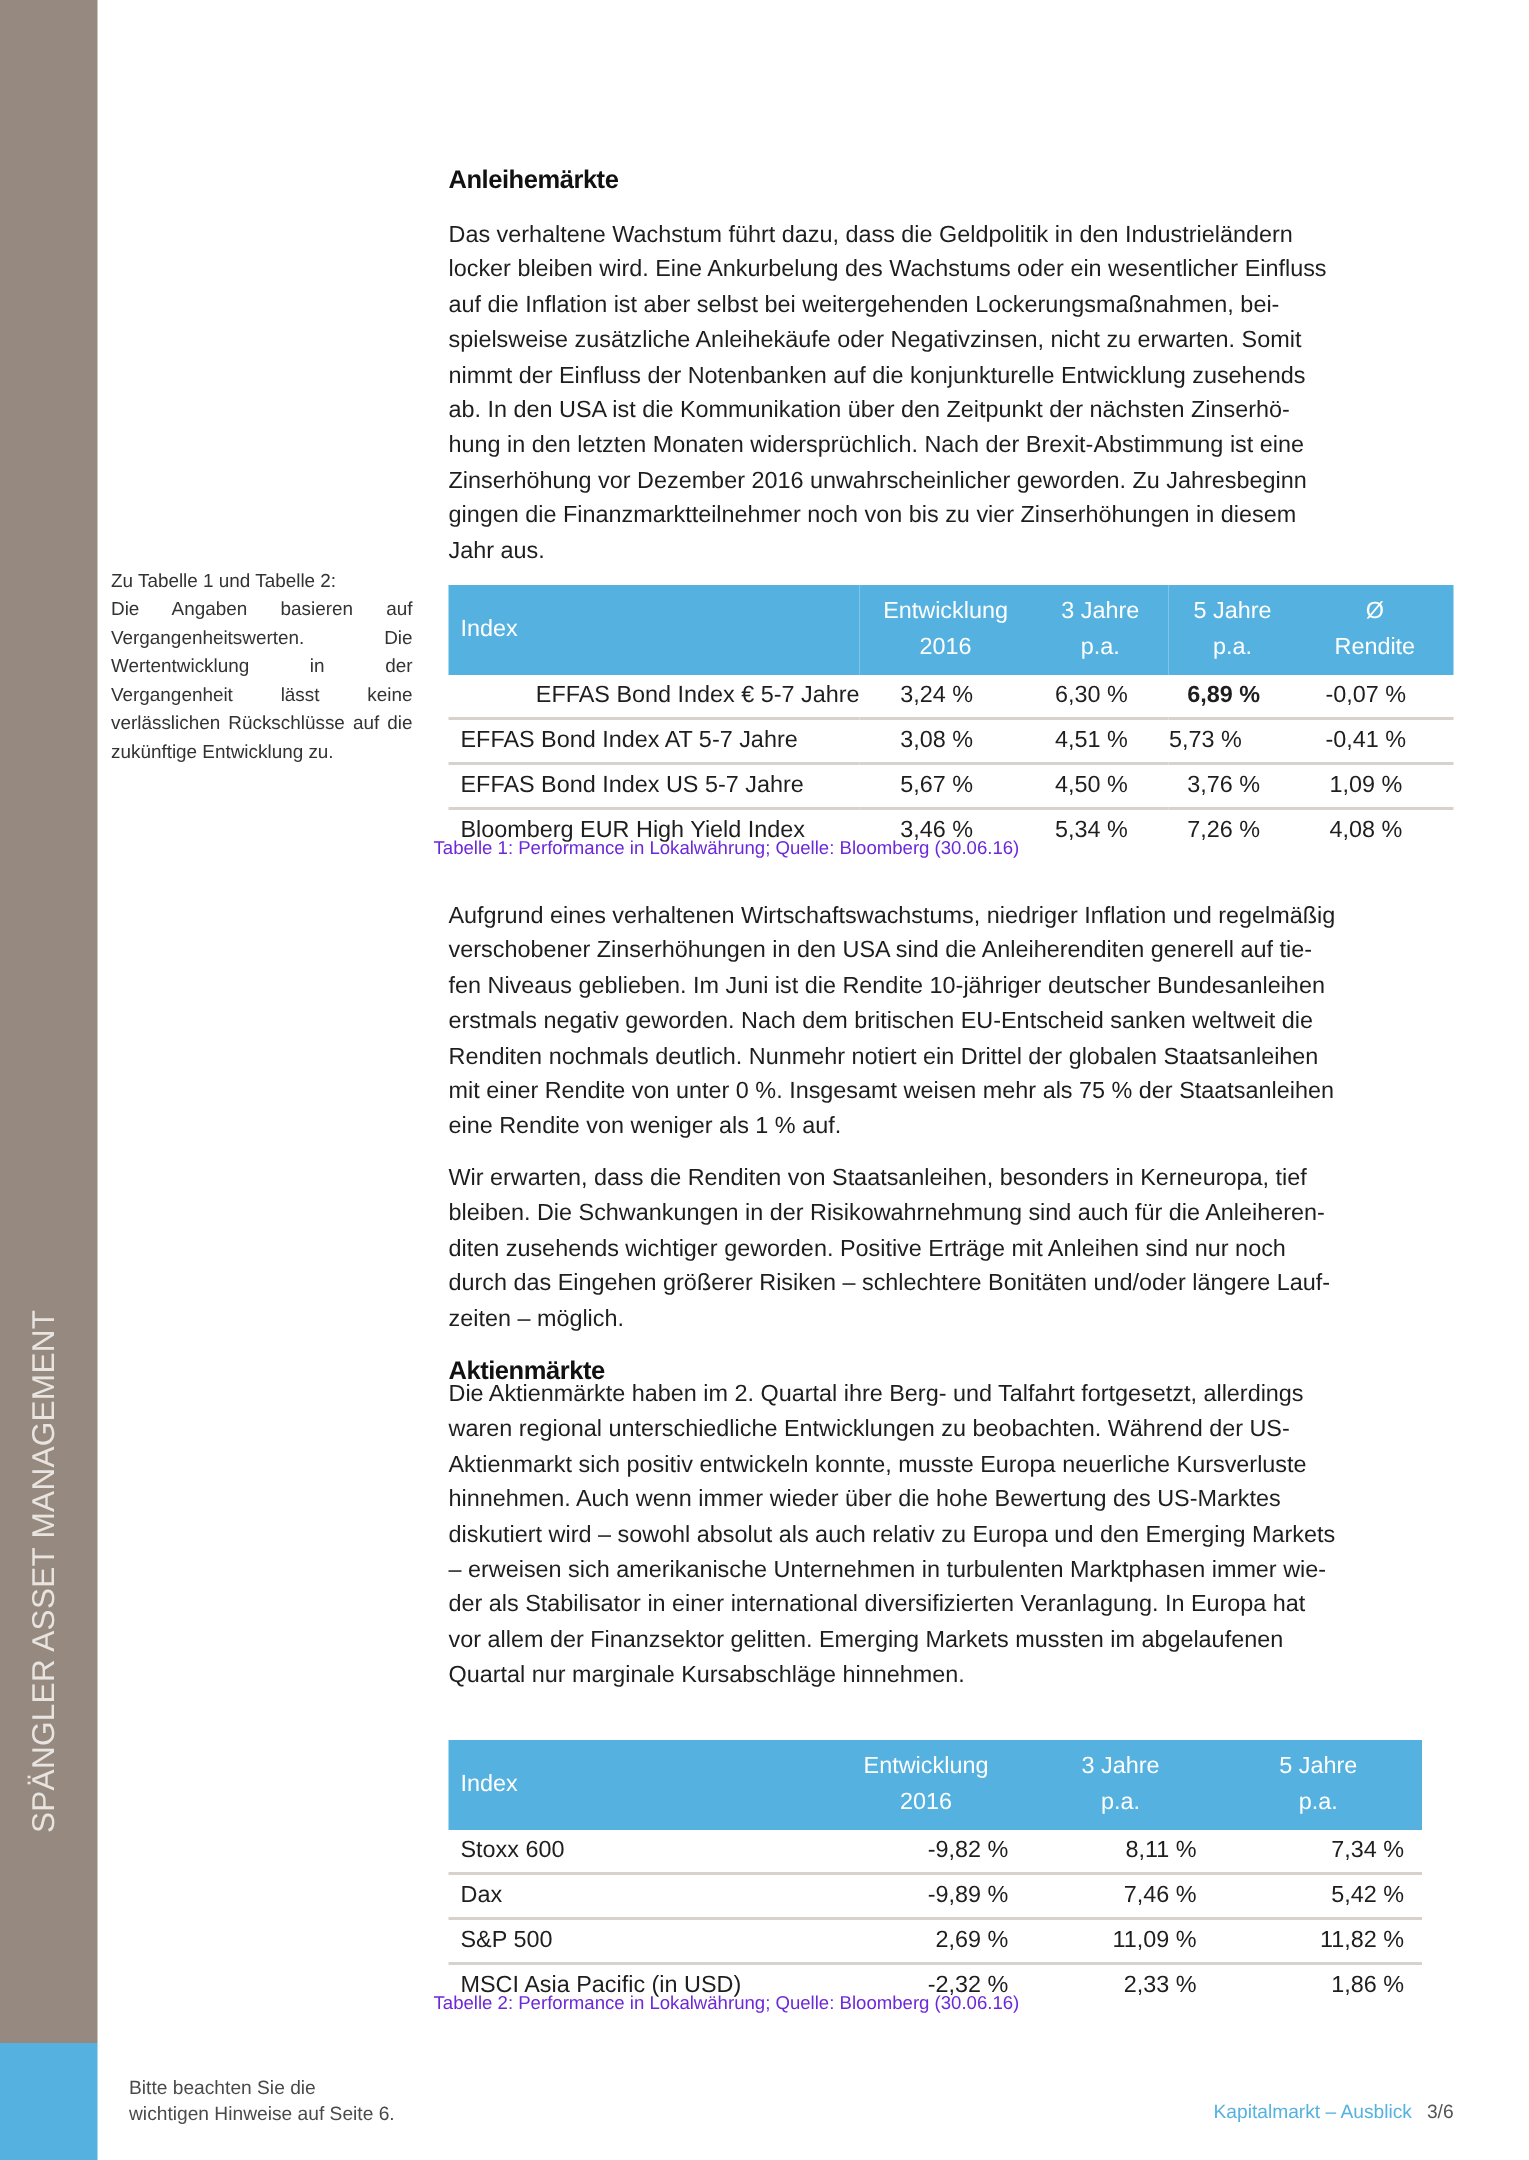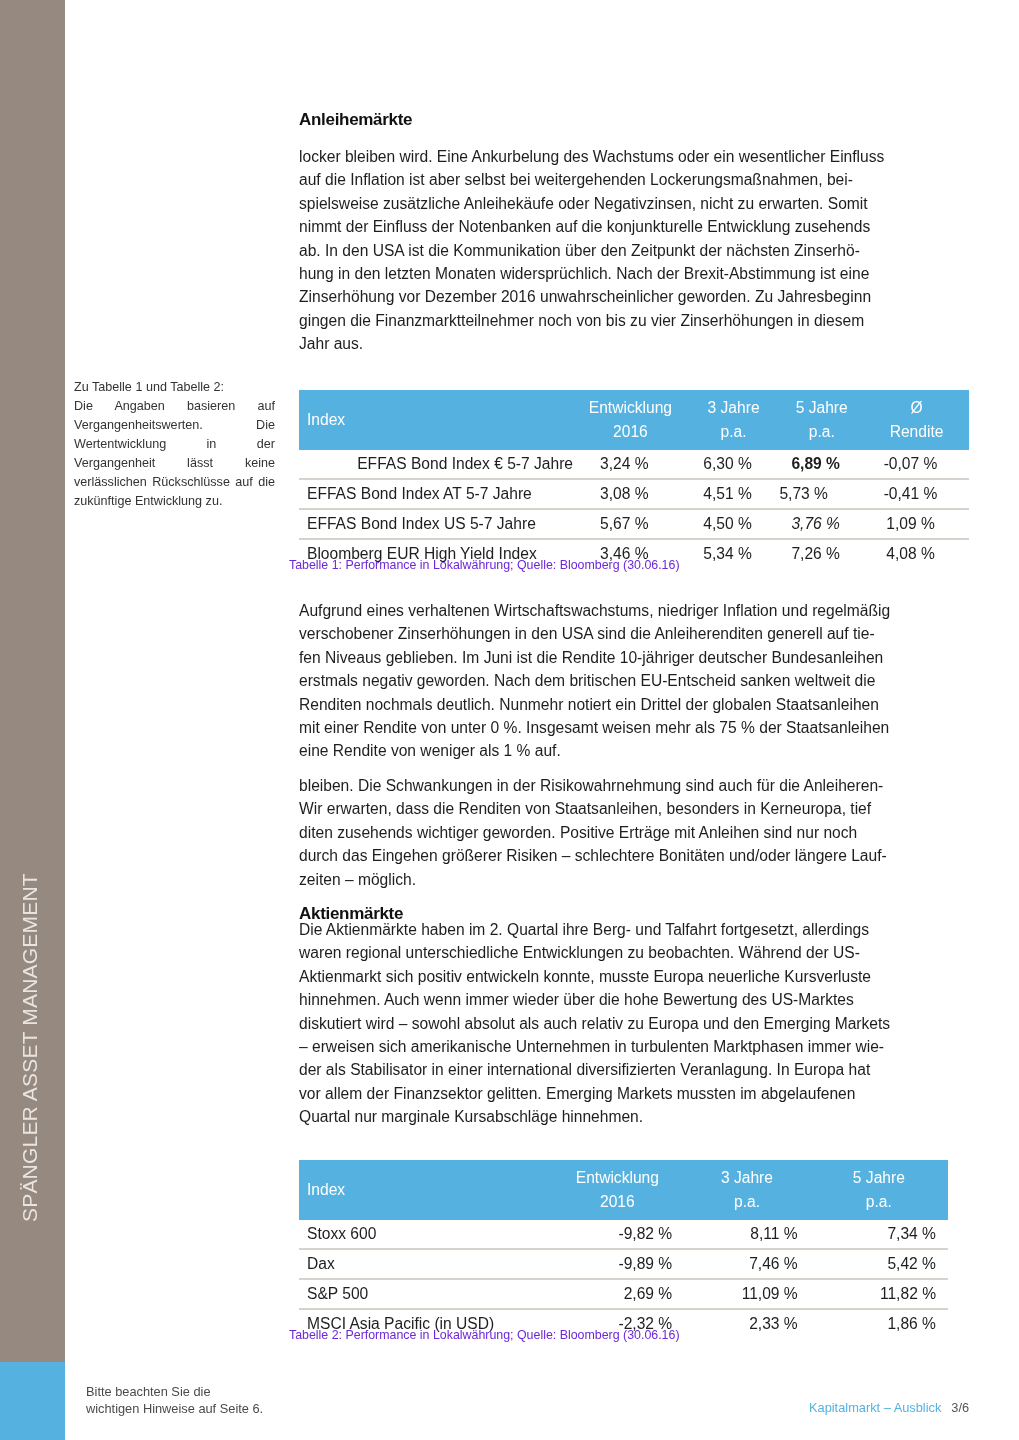--- a/index.html
+++ b/index.html
@@ -29,20 +29,21 @@
 <div class="sidebar-blue"></div>
 <div class="brand">SPÄNGLER ASSET MANAGEMENT</div>
 
 <div class="note">
   <div>Zu Tabelle 1 und Tabelle 2:</div>
   <div>Die Angaben basieren auf Vergangenheitswerten. Die Wertentwicklung in der Vergangenheit lässt keine verlässlichen Rückschlüsse auf die zukünftige Entwicklung zu.</div>
 </div>
 
 <div class="h" style="top:110px">Anleihemärkte</div>
 <div class="p" style="top:145px" id="s1p1">
+    <span>Das verhaltene Wachstum führt dazu, dass die Geldpolitik in den Industrieländern</span>
     <span>locker bleiben wird. Eine Ankurbelung des Wachstums oder ein wesentlicher Einfluss</span>
     <span>auf die Inflation ist aber selbst bei weitergehenden Lockerungsmaßnahmen, bei-</span>
     <span>spielsweise zusätzliche Anleihekäufe oder Negativzinsen, nicht zu erwarten. Somit</span>
     <span>nimmt der Einfluss der Notenbanken auf die konjunkturelle Entwicklung zusehends</span>
     <span>ab. In den USA ist die Kommunikation über den Zeitpunkt der nächsten Zinserhö-</span>
     <span>hung in den letzten Monaten widersprüchlich. Nach der Brexit-Abstimmung ist eine</span>
     <span>Zinserhöhung vor Dezember 2016 unwahrscheinlicher geworden. Zu Jahresbeginn</span>
     <span>gingen die Finanzmarktteilnehmer noch von bis zu vier Zinserhöhungen in diesem</span>
     <span>Jahr aus.</span>
   </div>
@@ -73,21 +74,21 @@
         <td style="text-align: left; padding-left: 8px; padding-right: 0px; margin-top: 20px;">EFFAS Bond Index AT 5-7 Jahre</td>
         <td style="text-align: center; padding-left: 0px; padding-right: 12px;">3,08 %</td>
         <td style="text-align: center; padding-left: 0px; padding-right: 12px;">4,51 %</td>
         <td style="text-align: left; padding-left: 0px; padding-right: 12px;">5,73 %</td>
         <td style="text-align: center; padding-left: 0px; padding-right: 12px;">-0,41 %</td>
       </tr>
       <tr>
         <td style="text-align: left; padding-left: 8px; padding-right: 0px;">EFFAS Bond Index US 5-7 Jahre</td>
         <td style="text-align: center; padding-left: 0px; padding-right: 12px;">5,67 %</td>
         <td style="text-align: center; padding-left: 0px; padding-right: 12px;">4,50 %</td>
-        <td style="text-align: center; padding-left: 0px; padding-right: 12px; font-style: italic;">3,76 %</td>
+        <td style="text-align: center; padding-left: 0px; padding-right: 12px;">3,76 %</td>
         <td style="text-align: center; padding-left: 0px; padding-right: 12px;">1,09 %</td>
       </tr>
       <tr>
         <td style="text-align: left; padding-left: 8px; padding-right: 0px;">Bloomberg EUR High Yield Index</td>
         <td style="text-align: center; padding-left: 0px; padding-right: 12px;">3,46 %</td>
         <td style="text-align: center; padding-left: 0px; padding-right: 12px;">5,34 %</td>
         <td style="text-align: center; padding-left: 0px; padding-right: 12px;">7,26 %</td>
         <td style="text-align: center; padding-left: 0px; padding-right: 12px;">4,08 %</td>
       </tr>
     </tbody>
@@ -97,22 +98,22 @@
 <div class="p" style="top:599px" id="s1p2">
     <span>Aufgrund eines verhaltenen Wirtschaftswachstums, niedriger Inflation und regelmäßig</span>
     <span>verschobener Zinserhöhungen in den USA sind die Anleiherenditen generell auf tie-</span>
     <span>fen Niveaus geblieben. Im Juni ist die Rendite 10-jähriger deutscher Bundesanleihen</span>
     <span>erstmals negativ geworden. Nach dem britischen EU-Entscheid sanken weltweit die</span>
     <span>Renditen nochmals deutlich. Nunmehr notiert ein Drittel der globalen Staatsanleihen</span>
     <span>mit einer Rendite von unter 0 %. Insgesamt weisen mehr als 75 % der Staatsanleihen</span>
     <span>eine Rendite von weniger als 1 % auf.</span>
   </div>
 <div class="p" style="top:774px" id="s1p3">
+    <span>Wir erwarten, dass die Renditen von Staatsanleihen, besonders in Kerneuropa, tief</span>
     <span>bleiben. Die Schwankungen in der Risikowahrnehmung sind auch für die Anleiheren-</span>
-    <span>Wir erwarten, dass die Renditen von Staatsanleihen, besonders in Kerneuropa, tief</span>
     <span>diten zusehends wichtiger geworden. Positive Erträge mit Anleihen sind nur noch</span>
     <span>durch das Eingehen größerer Risiken – schlechtere Bonitäten und/oder längere Lauf-</span>
     <span>zeiten – möglich.</span>
   </div>
 
 <div class="h" style="top:904px">Aktienmärkte</div>
 <div class="p" style="top:918px" id="s2p1">
     <span>Die Aktienmärkte haben im 2. Quartal ihre Berg- und Talfahrt fortgesetzt, allerdings</span>
     <span>waren regional unterschiedliche Entwicklungen zu beobachten. Während der US-</span>
     <span>Aktienmarkt sich positiv entwickeln konnte, musste Europa neuerliche Kursverluste</span>

